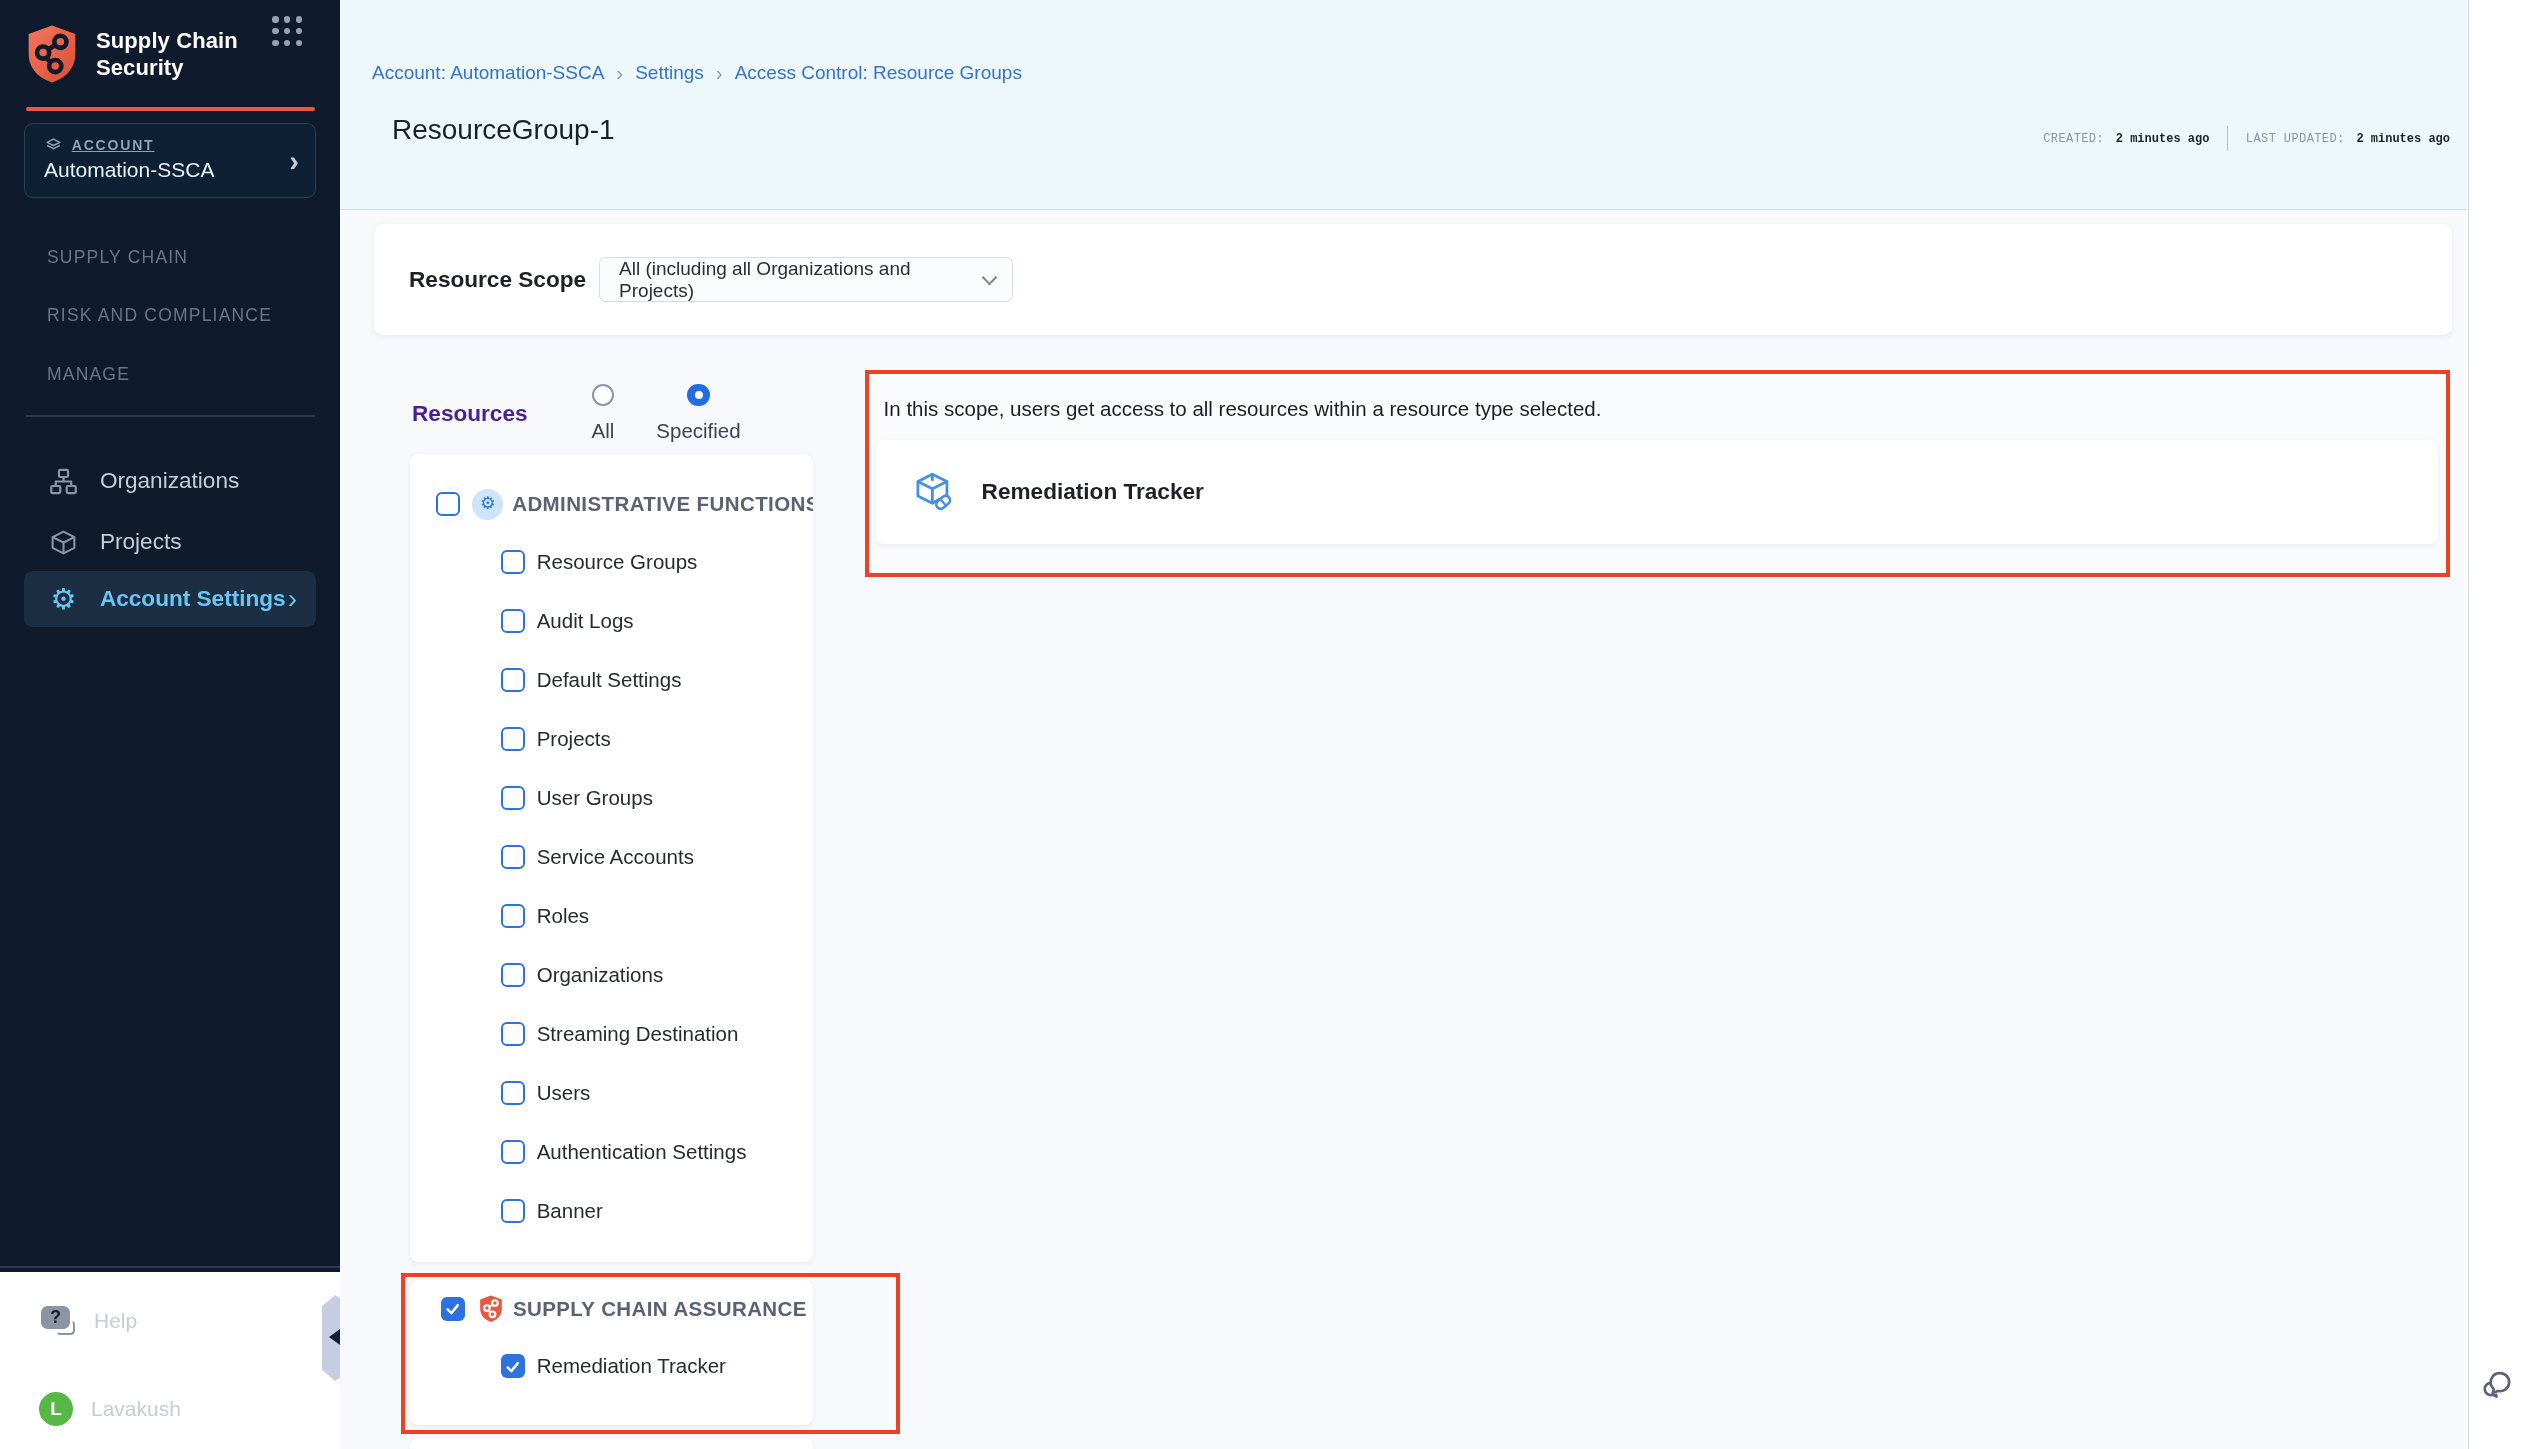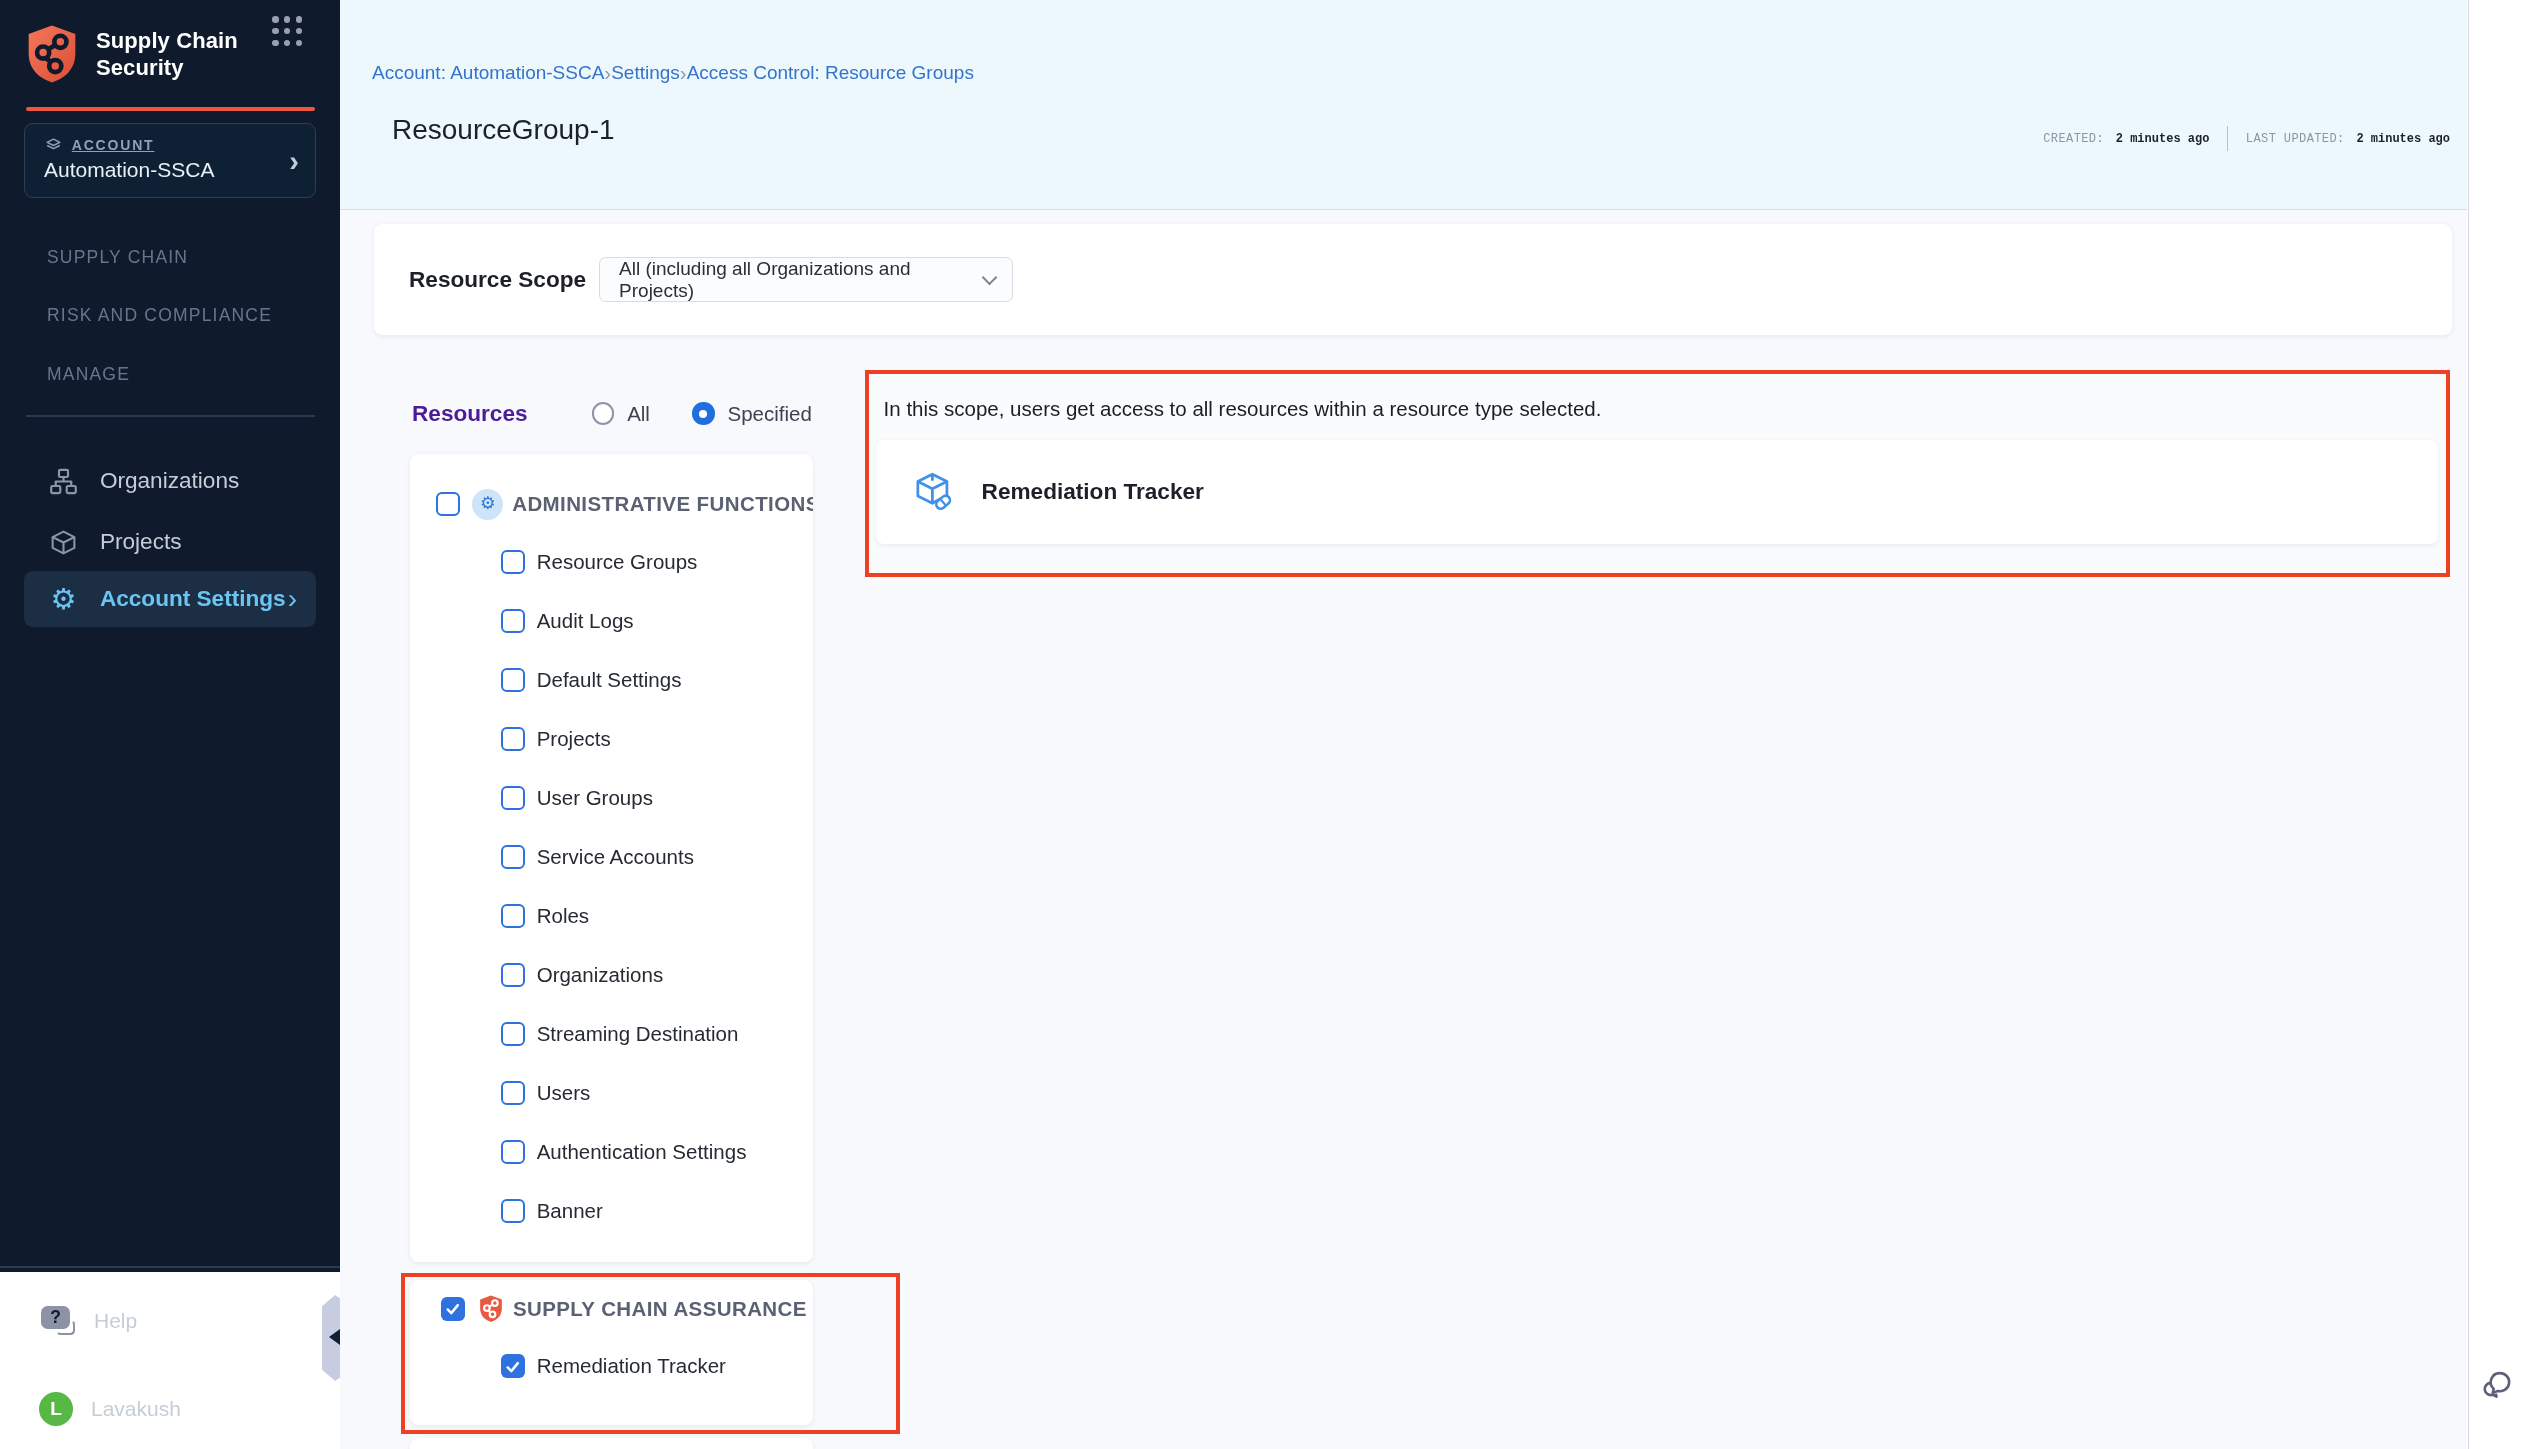--- a/index.html
+++ b/index.html
@@ -44,42 +44,42 @@
     color:#fff; font-size:19px; font-weight:700; display:flex; align-items:center; justify-content:center; }
 
   .collapse-handle { position:absolute; left:322px; top:1295px; width:24px; height:86px; background:#c7cce0;
     clip-path:polygon(0 13%, 55% 0, 100% 9%, 100% 91%, 55% 100%, 0 87%); cursor:pointer; }
   .collapse-handle i { position:absolute; left:6.6px; top:34px; width:0; height:0;
     border-top:8.8px solid transparent; border-bottom:8.8px solid transparent; border-right:11px solid #101f37; }
 
   
   #main { position:absolute; left:340px; top:0; width:2127px; height:1449px; background:#f8f9fd; }
   .header-band { position:absolute; left:0; top:0; width:100%; height:210px; background:#ecf8fc; border-bottom:1.5px solid #d9dbe5; }
-  .breadcrumbs { position:absolute; left:32px; top:61px; display:flex; align-items:center; gap:0; font-size:19px; }
+  .breadcrumbs { position:absolute; left:32px; top:61px; display:flex; align-items:center; gap:12px; font-size:19px; }
   .crumb { color:#3672cc; cursor:pointer; }
   .crumb-sep { color:#8f99ab; font-size:20.5px; }
   .page-title { position:absolute; left:52px; top:114px; font-size:28px; font-weight:500; color:#1e2029; }
   .meta { position:absolute; right:17px; top:126px; display:flex; align-items:center; gap:11.7px; font-size:12px;font-family:Liberation Mono, monospace; }
   .meta .lbl { color:#8f93a8; font-weight:500; letter-spacing:0.4px; }
   .meta .val { color:#1e2029; font-weight:700; }
   .meta .bar { width:1.5px; height:25px; background:#b9bdcc; margin:0 5.8px; }
 
   .card { background:#fff; border-radius:8.8px; box-shadow:0 1.5px 5.8px rgba(40,41,61,.07); }
 
   .scope-card { position:absolute; left:34px; top:224px; width:2078px; height:111px; display:flex; align-items:center; padding-left:35px; }
   .scope-label { font-size:22.6px; font-weight:700; color:#1e2029; }
   .scope-select { margin-left:13px; width:414px; height:45px; border:1.5px solid #d8dbe6; border-radius:6.6px; background:#fbfcfe;
     display:flex; align-items:center; padding:1px 19px; cursor:pointer; }
   .scope-select .sel-text { font-size:19px; color:#2a2f36; }
   .chev-down { margin-left:auto; width:11px; height:11px; border-right:2.2px solid #7c8494; border-bottom:2.2px solid #7c8494;
     transform:rotate(45deg) translateY(-2.9px); }
 
   .resources-row { position:absolute; left:72px; top:393px; height:41px; display:flex; align-items:center; }
   .resources-heading { font-size:22.6px; font-weight:700; color:#4c1d95; margin-right:64px; }
-  .radio-opt { display:flex; align-items:center; gap:13px; cursor:pointer; font-size:20.5px; color:#3c4250; }
+  .radio-opt { display:flex; align-items:center; gap:13px; cursor:pointer; font-size:20.5px; color:#3c4250;flex-direction:column; }
   .radio-opt + .radio-opt { margin-left:42px; }
   .radio { width:22.6px; height:22.6px; border-radius:50%; border:2.2px solid #8e93a6; background:#fff; }
   .radio.checked { border:none; background:#1f6fde; position:relative; }
   .radio.checked::after { content:""; position:absolute; left:7.3px; top:7.3px; width:8px; height:8px; border-radius:50%; background:#fff; }
 
   .list-card { position:absolute; left:70px; top:454px; width:403px; height:808px; overflow:hidden; }
   .sect-row { display:flex; align-items:center; height:32px; margin:34px 0 0 26px; }
   .item-row { display:flex; align-items:center; height:31px; margin:28px 0 0 91px; }
   .item-row.first { margin-top:26px; }
   .cb { width:24px; height:24px; border-radius:5.8px; border:2.2px solid #2e72df; background:#fff; flex:0 0 auto; cursor:pointer; }

